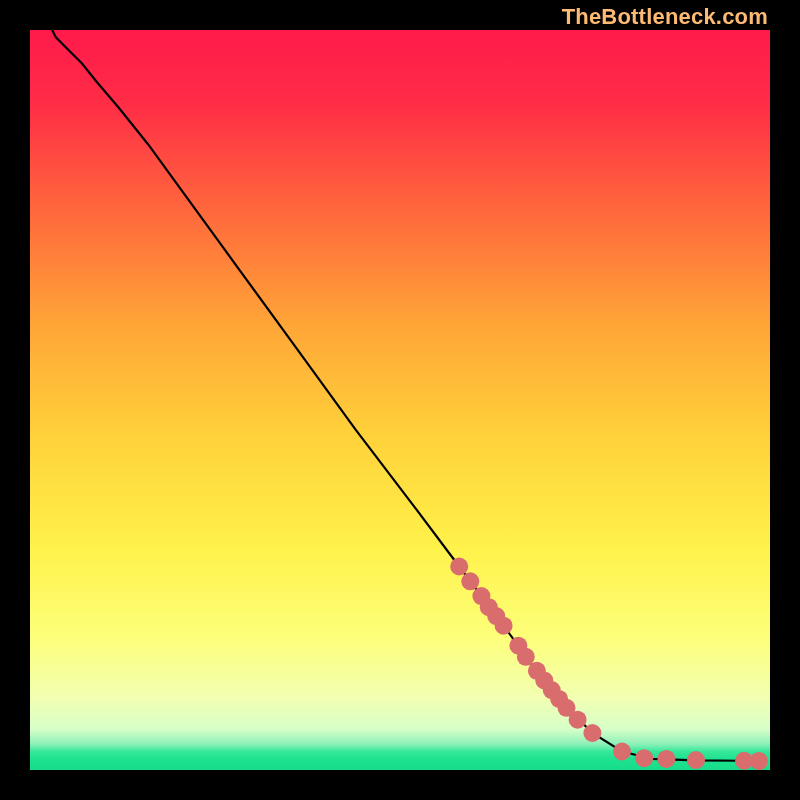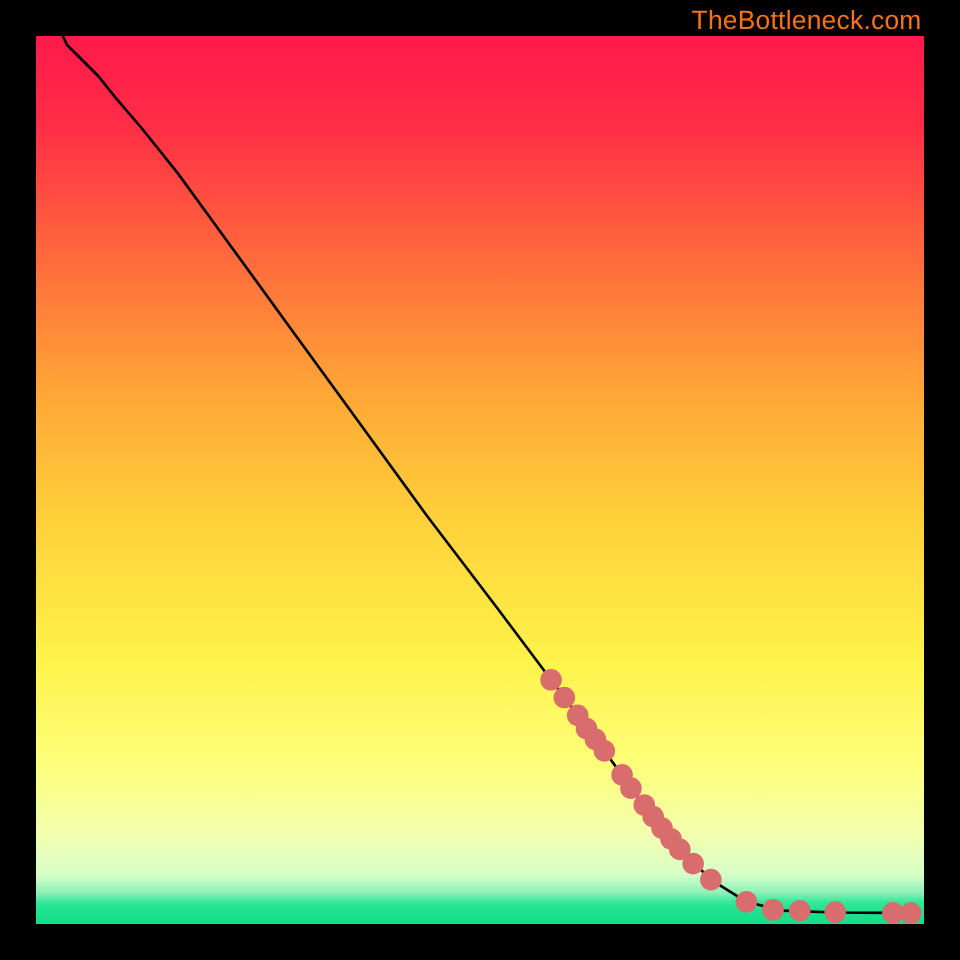--- a/index.html
+++ b/index.html
@@ -23,23 +23,23 @@
     position: absolute;
     left: 0;
     top: 0;
     width: 740px;
     height: 740px;
   }
   .watermark {
     position: absolute;
     top: 4px;
     right: 32px;
-    color: #f97316;
+    color: #fdba74;
     font-size: 22px;
-    font-weight: 400;
+    font-weight: 700;
     letter-spacing: 0.2px;
   }
   svg { display: block; }
 </style>
 </head>
 <body>
 
 <div class="watermark">TheBottleneck.com</div>
 
 <div class="frame">

